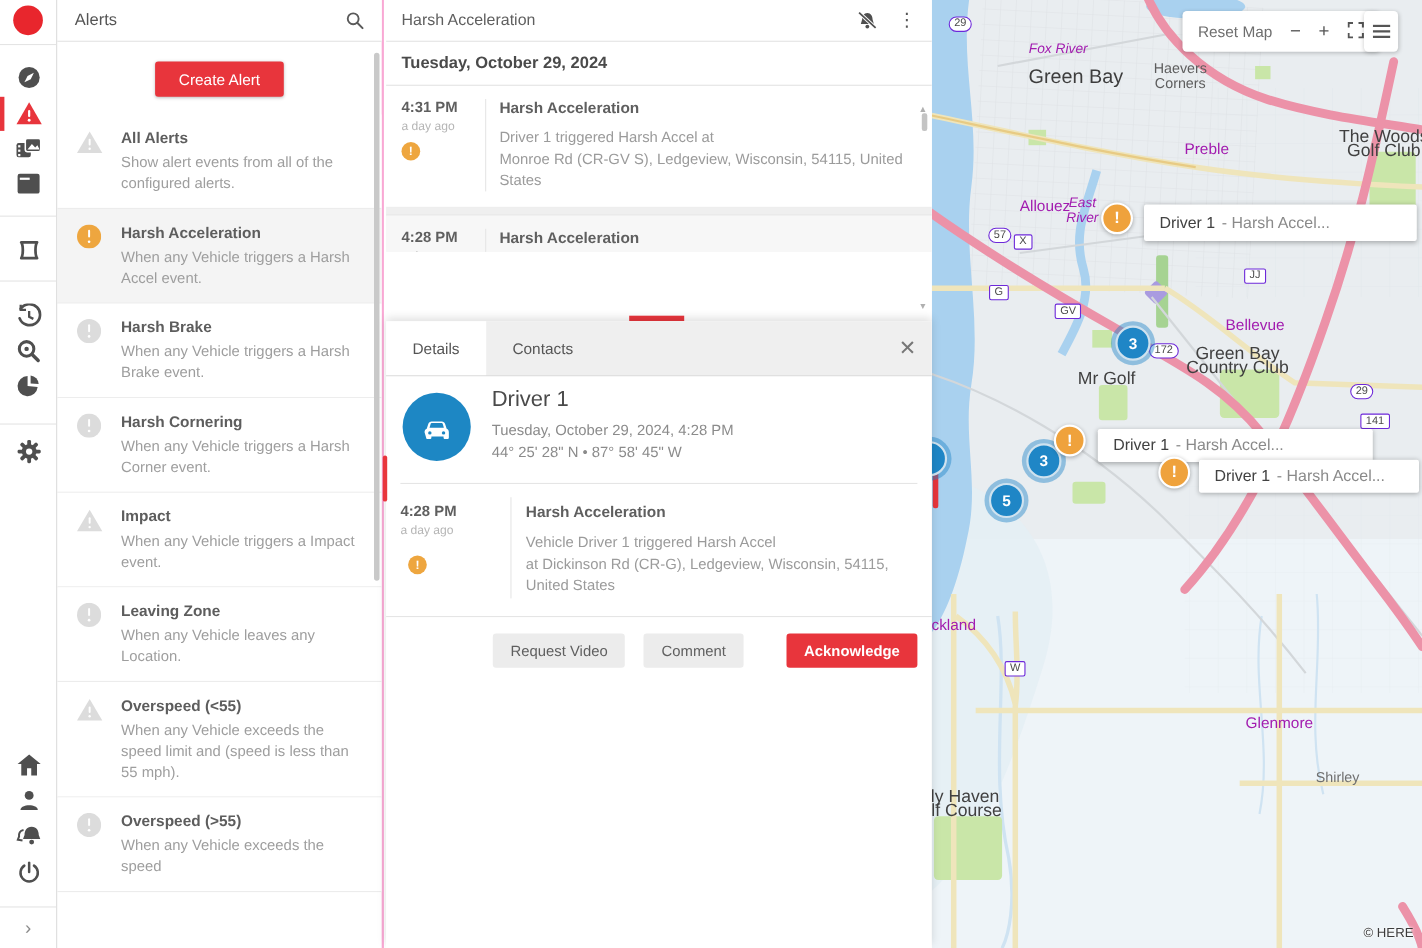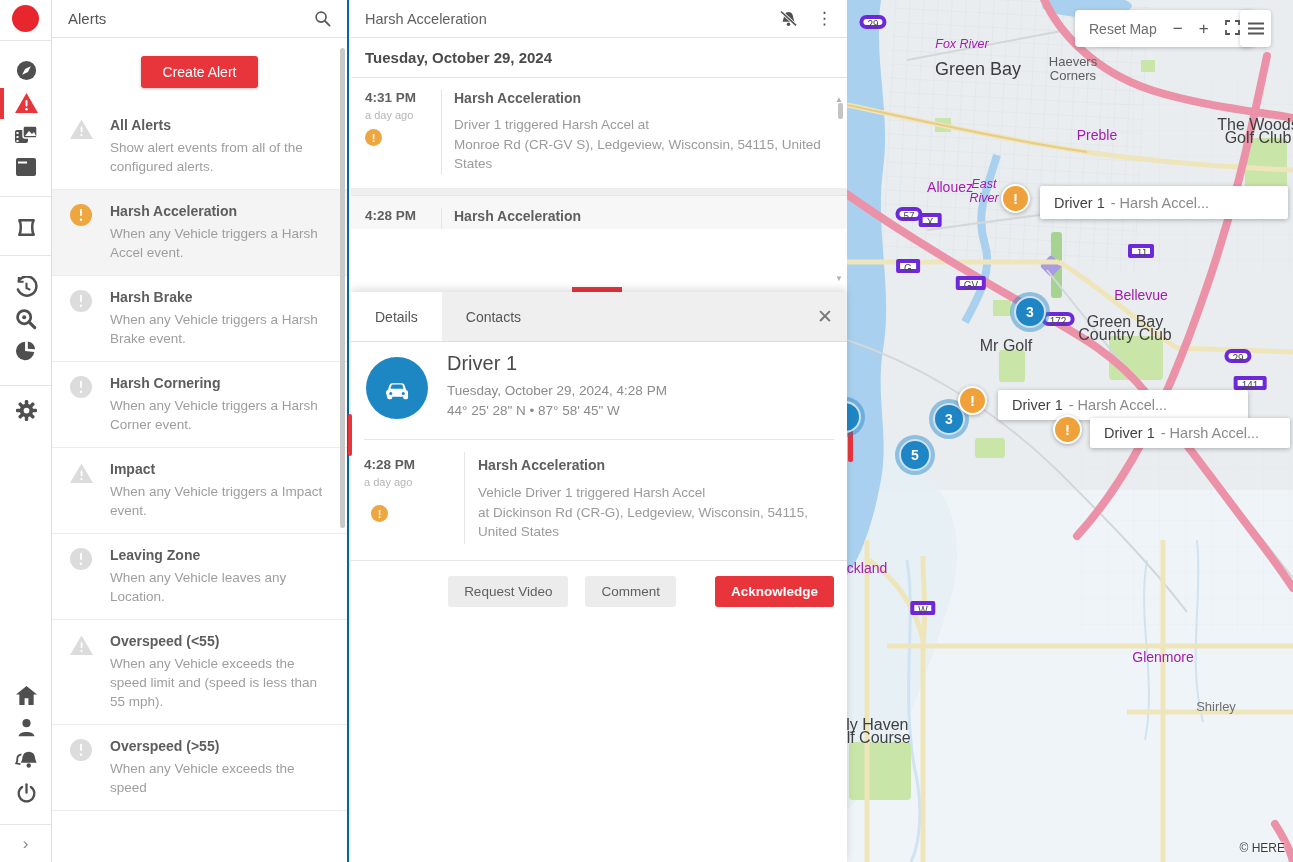--- a/index.html
+++ b/index.html
@@ -12,21 +12,21 @@
   .rail-logo { position:absolute; left:12px; top:5px; width:27px; height:27px; border-radius:50%; background:#e8262d; }
   .rail-div { position:absolute; left:0; width:51px; border-top:1px solid #e4e4e4; }
   .ric { position:absolute; left:13px; width:26px; height:26px; display:flex; align-items:center; justify-content:center; cursor:pointer; }
   .ric svg { display:block; }
   .rail-active-bar { position:absolute; left:0; top:88px; width:4px; height:31px; background:#e8353c; }
   .rail-chev { position:absolute; left:0; top:824px; width:51px; height:38px; display:flex; align-items:center; justify-content:center;
                color:#8a8a8a; font-size:17px; border-top:1px solid #e4e4e4; cursor:pointer; }
 
   
   #alerts { position:absolute; left:52px; top:0; width:297px; height:862px; background:#fff; z-index:10;
-            border-right:2px solid #0369a1; }
+            border-right:2px solid #f9a8d4; }
   .panel-head { height:38px; border-bottom:1px solid #e3e3e3; display:flex; align-items:center; padding:0 16px; background:#fff; }
   .panel-head .ttl { font-size:15px; color:#555; flex:1; }
   #alert-body { position:absolute; top:38px; left:0; right:0; bottom:0; overflow:hidden; }
   .create-wrap { padding:18px 0 16px; text-align:center; }
   .create-btn { display:inline-block; background:#e8353c; color:#fff; font-size:14px; padding:8px 22px; border-radius:3px;
                 border:none; cursor:pointer; box-shadow:0 1px 3px rgba(0,0,0,.25); font-family:inherit; }
   .aitem { display:flex; padding:13px 22px 13px 0; border-bottom:1px solid #ececec; cursor:pointer; background:#fff; }
   .aitem.selected { background:#f4f4f4; }
   .aitem .ic { width:58px; display:flex; justify-content:center; padding-top:1px; flex:none; }
   .aitem h4 { font-size:14px; color:#5d5d5d; font-weight:700; margin-bottom:5px; }
@@ -88,21 +88,21 @@
   
   #map { position:absolute; left:847px; top:0; width:446px; height:862px; overflow:hidden; background:#e9edf0; z-index:1; }
   .mlabel { position:absolute; transform:translate(-50%,-50%); text-align:center; white-space:nowrap; line-height:14px; z-index:3; }
   .mlabel.city { font-size:18px; color:#3d3d3d; }
   .mlabel.town { font-size:14px; color:#a21caf; }
   .mlabel.town2 { font-size:13px; color:#5d5d5d; }
   .mlabel.town-light { font-size:13px; color:#707070; }
   .mlabel.water { font-style:italic; color:#a21caf; font-size:12.5px; }
   .mlabel.park { color:#404040; font-size:16px; line-height:13px; }
   .shield { position:absolute; transform:translate(-50%,-50%); background:#fff; color:#4a4a4a; font-size:10px;
-            border:4px solid #6d28d9; padding:0 4px; height:14px; line-height:12px; z-index:3; }
+            border:1px solid #6d28d9; padding:0 4px; height:14px; line-height:12px; z-index:3; }
   .shield.oval { border-radius:8px; }
   .shield.sq { border-radius:2px; }
   .cluster { position:absolute; width:32px; height:32px; border-radius:50%; background:#1f86c6; border:2px solid #cfe2ef;
              color:#fff; font-size:14px; font-weight:700; display:flex; align-items:center; justify-content:center;
              box-shadow:0 0 0 4px rgba(33,134,199,.45); z-index:5; cursor:pointer; }
   .mwarn { position:absolute; width:29px; height:29px; border-radius:50%; background:#efa23c; border:2px solid #fff;
            color:#fff; font-size:15px; font-weight:700; display:flex; align-items:center; justify-content:center;
            box-shadow:0 1px 4px rgba(0,0,0,.3); z-index:6; cursor:pointer; }
   .mtip { position:absolute; background:#fff; border-radius:2px; box-shadow:0 1px 5px rgba(0,0,0,.28);
           display:flex; align-items:center; padding-left:14px; font-size:14.5px; z-index:5; cursor:pointer; }

